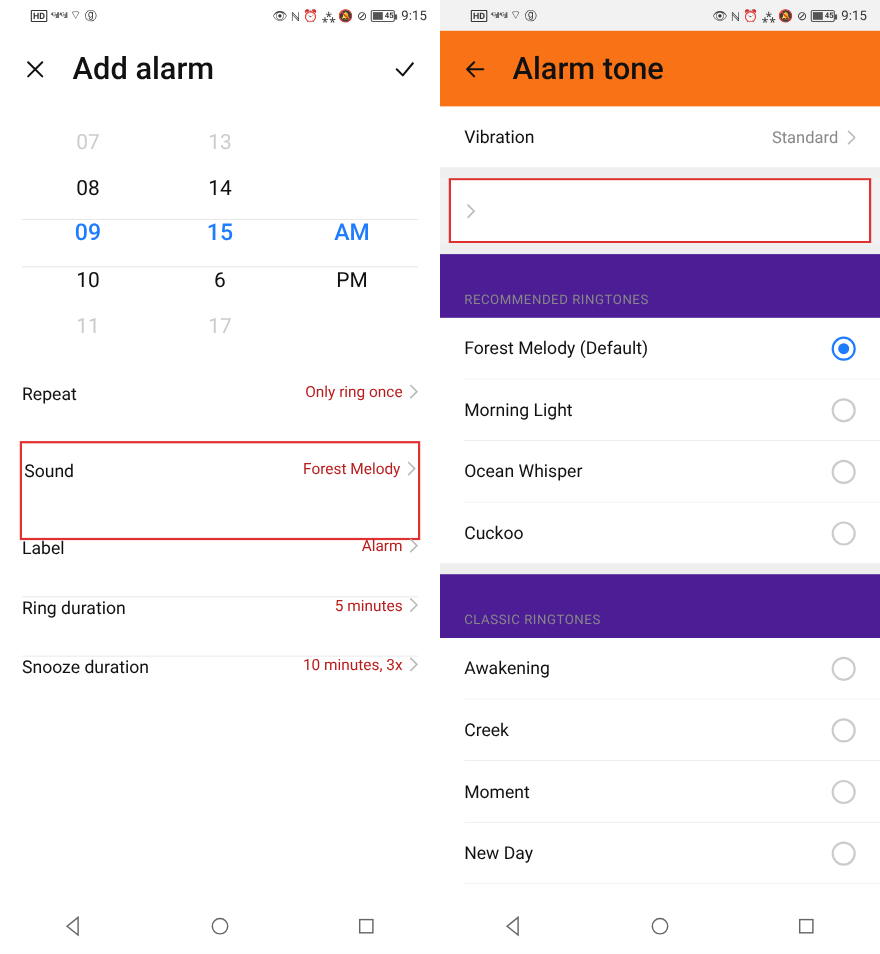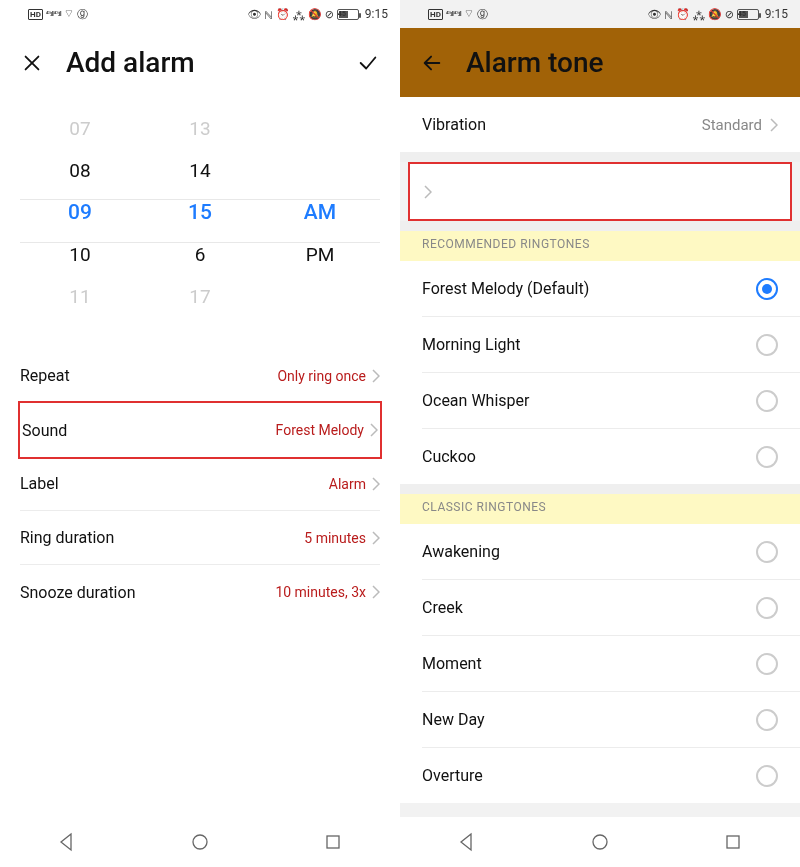--- a/index.html
+++ b/index.html
@@ -45,31 +45,31 @@
   .statusbar .batt {
     display:inline-flex; align-items:center; gap:1px;
   }
   .statusbar .batt-box {
     width:22px; height:11px; border:1px solid #555; border-radius:2px; position:relative; display:flex; align-items:center;
   }
   .statusbar .batt-box::after {
     content:""; position:absolute; right:-3px; top:3px; width:2px; height:5px; background:#555; border-radius:1px;
   }
   .statusbar .batt-fill { position:absolute; left:1px; top:1px; bottom:1px; width:45%; background:#555;}
-  .statusbar .batt-txt { position:absolute; width:100%; text-align:left; font-size:7px; color:#333; font-weight:bold;}
+  .statusbar .batt-txt { position:absolute; width:100%; text-align:right; font-size:7px; color:#333; font-weight:bold;}
   .statusbar .time { font-size:12px; margin-left:3px;}
 
   
   .header {
     display: flex;
     align-items: center;
     padding: 18px 20px;
     gap: 22px;
   }
-  .screen.right .header { background: #a16207; }
+  .screen.right .header { background: #f97316; }
   .header .title {
     font-size: 28px;
     font-weight: 500;
     color: #111;
   }
   .header .spacer { flex: 1; }
   .icon-btn {
     width: 24px; height: 24px;
     display: flex; align-items: center; justify-content: center;
     cursor: pointer;
@@ -105,21 +105,21 @@
     margin: 0 20px;
     background: #e8e8e8;
   }
 
   
   .settings {
     padding: 20px 20px 0;
   }
   .row {
     display: flex;
-    align-items: center;
+    align-items: flex-start;
     height: 54px;
     border-bottom: 1px solid #ececec;
     cursor: pointer;
   }
   .row:last-child { border-bottom: none; }
   .row .label {
     font-size: 16px;
     color: #111;
     flex: 1;
   }
@@ -128,21 +128,21 @@
     color: #b91c1c;
     margin-right: 6px;
   }
   .chevron {
     width: 8px; height: 14px;
   }
   .chevron svg { width:8px; height:14px; display:block; }
   .highlight-red {
     border: 2px solid #e03030;
     margin: -2px -2px;
-    padding: 0 2px;
+    padding: 16px 2px;
   }
 
   
   .section {
     background: #fff;
   }
   .list-row {
     display: flex;
     align-items: center;
     height: 55px;
@@ -156,25 +156,25 @@
     color: #111;
     flex: 1;
   }
   .list-row .value {
     font-size: 15px;
     color: #888;
     margin-right: 8px;
   }
   .section-gap { height: 10px; background: #efefef; }
   .section-header {
-    padding: 6px 22px 10px;
+    padding: 34px 22px 10px;
     font-size: 12px;
     color: #888;
     letter-spacing: 0.5px;
-    background: #fef9c3;
+    background: #4c1d95;
   }
   .list-divider {
     height:1px; background:#ececec; margin-left:22px;
   }
   .radio {
     width: 22px; height: 22px;
     border: 2px solid #ccc;
     border-radius: 50%;
     display:flex; align-items:center; justify-content:center;
   }

